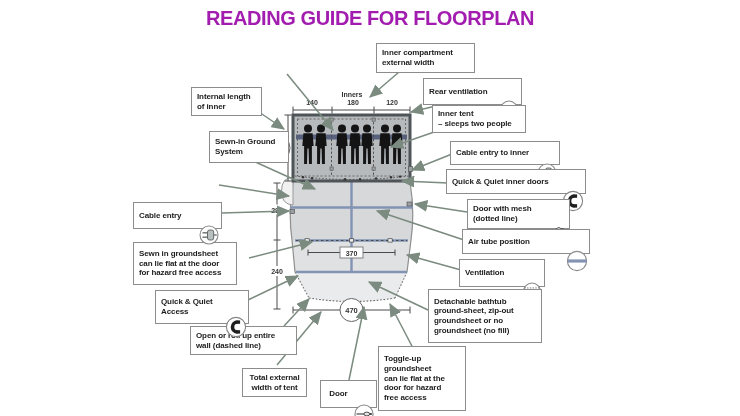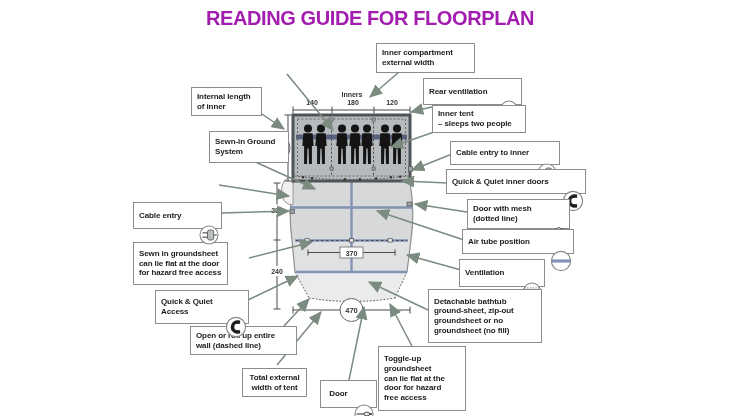--- a/index.html
+++ b/index.html
@@ -18,29 +18,29 @@
   .has-icon{padding-right:25px;}
   .center{justify-content:center;text-align:center;}
   
   #c0{left:230px;top:40px;width:133px;height:36px;}
   #c1{left:376px;top:43px;width:99px;height:30px;}
   #c2{left:423px;top:78px;width:99px;height:27px;}
   #c3{left:432px;top:105px;width:94px;height:28px;}
   #c4{left:450px;top:141px;width:110px;height:24px;}
   #c5{left:446px;top:169px;width:140px;height:25px;}
   #c6{left:467px;top:199px;width:103px;height:30px;}
-  #c7{left:462px;top:229px;width:112px;height:25px;}
+  #c7{left:462px;top:229px;width:128px;height:25px;}
   #c8{left:459px;top:259px;width:86px;height:28px;text-align:right;}
   #c9{left:428px;top:289px;width:114px;height:54px;}
   #c10{left:378px;top:346px;width:88px;height:65px;}
   #c11{left:320px;top:380px;width:57px;height:28px;justify-content:center;}
   #c12{left:242px;top:368px;width:65px;height:29px;}
   #c13{left:190px;top:326px;width:107px;height:29px;}
   #c14{left:155px;top:290px;width:94px;height:34px;}
-  #c15{left:133px;top:242px;width:95px;height:43px;}
+  #c15{left:133px;top:242px;width:104px;height:43px;}
   #c16{left:133px;top:202px;width:89px;height:27px;}
   #c17{left:138px;top:175px;width:81px;height:21px;}
   #c18{left:161px;top:131px;width:80px;height:32px;margin-left:48px;}
   #c19{left:191px;top:87px;width:71px;height:29px;}
 </style>
 </head>
 <body>
 
 <div class="stage">
 

